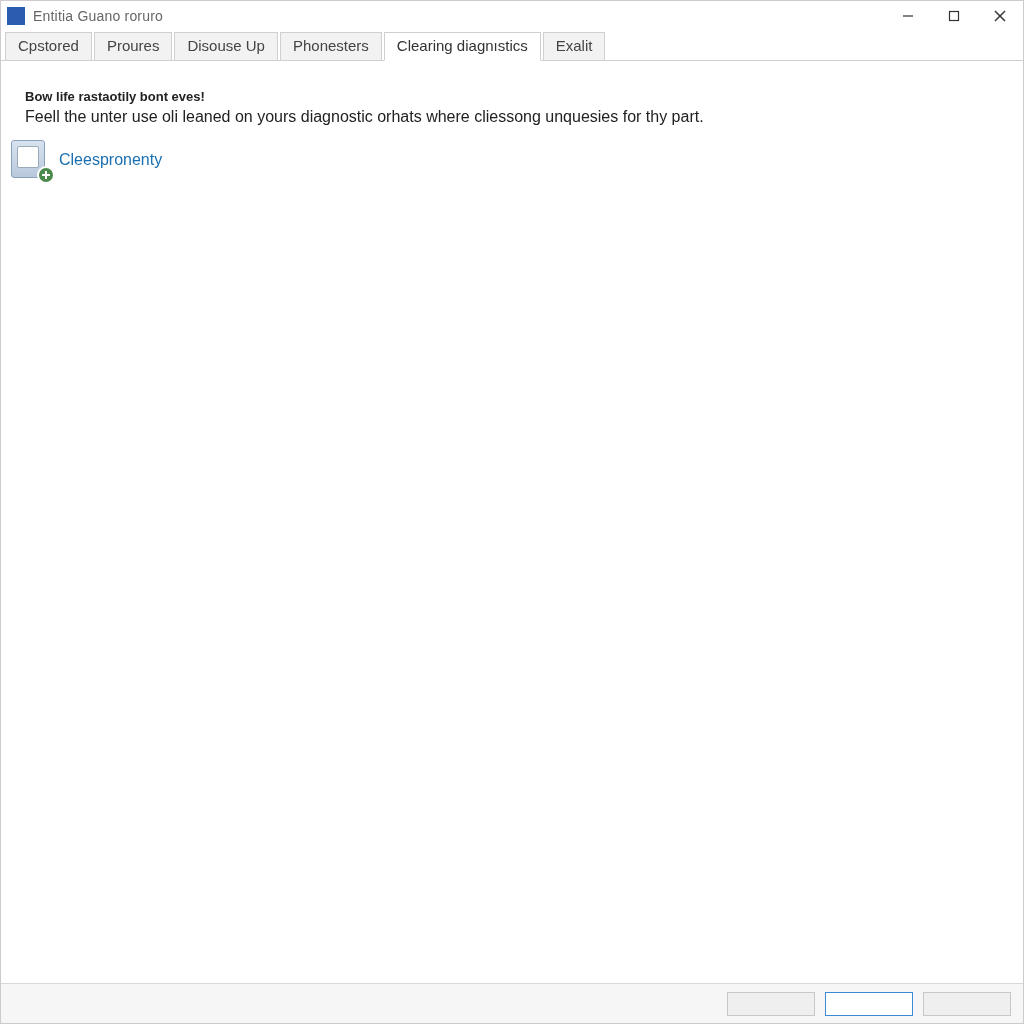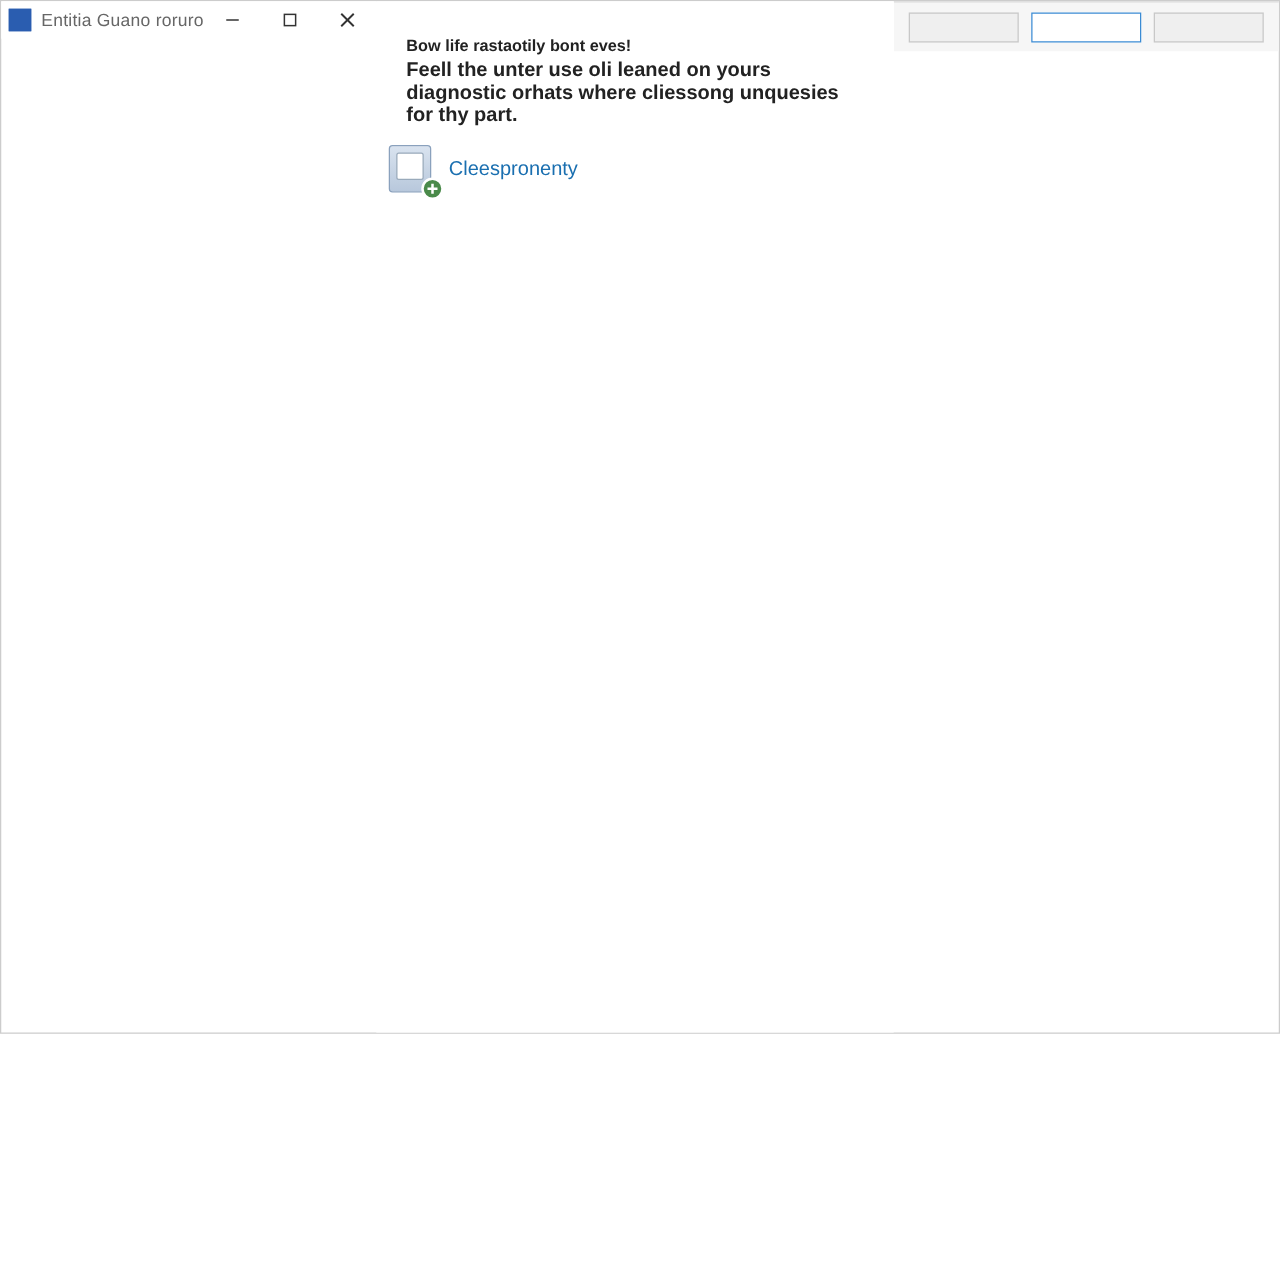--- a/index.html
+++ b/index.html
@@ -1,37 +1,37 @@
 <!DOCTYPE html>
 <html><head>
 <meta charset="utf-8">
 <style>
   * { box-sizing: border-box; margin: 0; padding: 0; }
   html, body { width: 1024px; height: 1024px; font-family: "Segoe UI", Tahoma, sans-serif; font-size: 15px; color: #222; background: #fff; overflow: hidden; }
-  .window { width: 1024px; height: 827px; display: flex; border: 1px solid #ccc; }
+  .window { width: 1024px; height: 1024px; display: flex; flex-direction: column; border: 1px solid #ccc; }
 
   
   .titlebar { height: 30px; display: flex; align-items: center; padding: 0 0 0 6px; background: #fff; }
   .titlebar .app-icon { width: 18px; height: 18px; background: #2a5db0; border: 1px solid #2a5db0; margin-right: 8px; display: inline-block; }
   .titlebar .title { flex: 1; color: #666; font-size: 14px; letter-spacing: 0.2px; }
   .winctrls { display: flex; height: 100%; }
   .winctrl { width: 46px; height: 30px; display: flex; align-items: center; justify-content: center; }
   .winctrl svg { stroke: #333; stroke-width: 1.2; fill: none; }
   .winctrl.close svg { stroke-width: 1.5; }
 
   
   .tabstrip { display: flex; align-items: flex-end; height: 30px; background: #fff; padding-left: 4px; border-bottom: 1px solid #d0d0d0; }
   .tab { padding: 4px 12px 5px 12px; border: 1px solid #d0d0d0; border-bottom: none; margin-right: 2px; background: #f2f2f2; color: #333; font-size: 15px; line-height: 18px; position: relative; cursor: pointer; }
   .tab.active { background: #fff; border-bottom: 1px solid #fff; top: 1px; }
   .tab:not(.active) { color: #444; }
 
   
   .content { flex: 1; background: #fff; padding: 28px 24px 0 24px; position: relative; }
   .heading { font-weight: 700; font-size: 13px; margin-bottom: 4px; }
-  .subtext { font-size: 16px; color: #222; margin-bottom: 10px; font-weight: bold; }
+  .subtext { font-size: 16px; color: #222; margin-bottom: 10px; }
   .linkrow { display: flex; align-items: center; gap: 4px; margin-top: 6px; margin-left: -18px; }
   .linkrow .diag-icon { width: 48px; height: 48px; position: relative; }
   .linkrow a { color: #1a6fb0; text-decoration: none; font-size: 16px; }
 
   
   .diag-icon .box { position: absolute; left: 4px; top: 4px; width: 34px; height: 38px; background: linear-gradient(#d9e3ef, #b8c8dc); border: 1px solid #8aa1bd; border-radius: 3px; }
   .diag-icon .disc { position: absolute; left: 10px; top: 10px; width: 22px; height: 22px; background: #fff; border: 1px solid #9ab; border-radius: 2px; }
   .diag-icon .badge { position: absolute; right: 0; bottom: 0; width: 18px; height: 18px; background: #4a8a4a; border: 2px solid #fff; border-radius: 50%; display: flex; align-items: center; justify-content: center; }
   .diag-icon .badge::before, .diag-icon .badge::after { content: ""; position: absolute; background: #fff; }
   .diag-icon .badge::before { width: 8px; height: 2px; }
@@ -63,20 +63,28 @@
       </div>
       <div class="winctrl close">
         <svg width="12" height="12" viewBox="0 0 12 12">
             <line x1="1" y1="1" x2="11" y2="11"></line>
             <line x1="11" y1="1" x2="1" y2="11"></line>
           </svg>
       </div>
     </div>
   </div>
 
+  <div class="tabstrip">
+    <div class="tab"><span>Cpstored</span></div>
+    <div class="tab"><span>Proures</span></div>
+    <div class="tab"><span>Disouse Up</span></div>
+    <div class="tab"><span>Phonesters</span></div>
+    <div class="tab active"><span>Clearing diagnıstics</span></div>
+    <div class="tab"><span>Exalit</span></div>
+  </div>
 
   <div class="content">
     <div class="heading">Bow life rastaotily bont eves!</div>
     <div class="subtext">Feell the unter use oli leaned on yours diagnostic orhats where cliessong unquesies for thy part.</div>
     <div class="linkrow">
       <div class="diag-icon">
         <div class="box"></div>
         <div class="disc"></div>
         <div class="badge"></div>
       </div>

